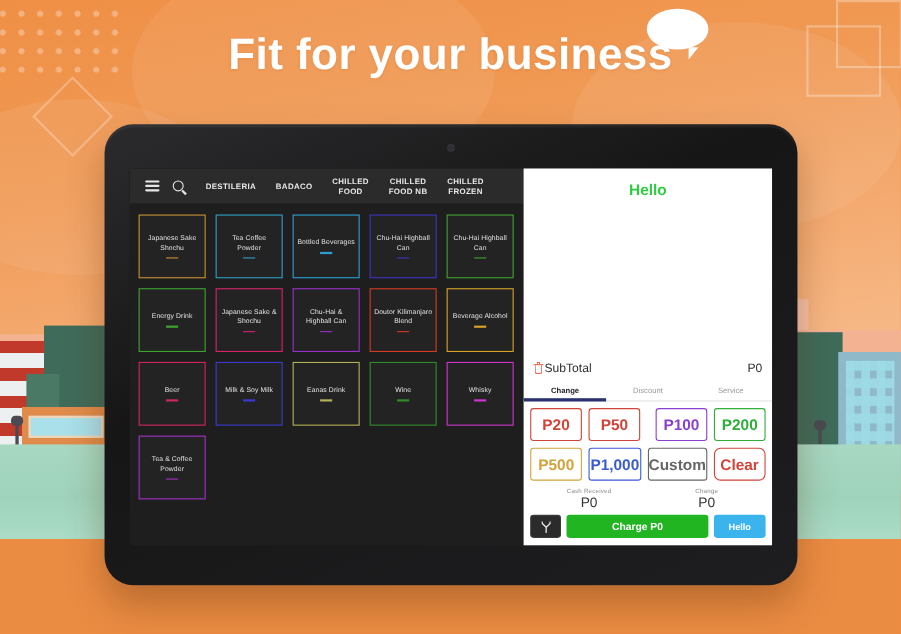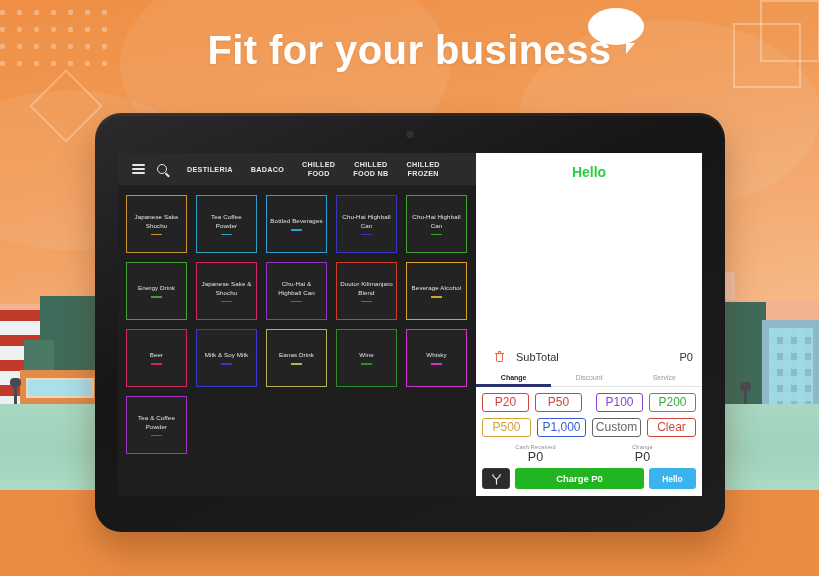--- a/index.html
+++ b/index.html
@@ -178,23 +178,22 @@
     display: flex; flex-direction: column;
     position: relative;
   }
   .hello {
     text-align: center; color: #2ecc40;
     font-size: 14px; font-weight: bold;
     padding-top: 11px;
   }
   .cart-space { flex: 1; }
   .subtotal-row {
-    display: flex; align-items: center; gap: 12px;
+    display: flex; align-items: center; gap: 1px;
     padding: 0 9px 6px 9px;
-    margin-left: 10px;
   }
   .trash {
     width: 9px; height: 11px; position: relative; flex: 0 0 auto;
   }
   .trash .can {
     position: absolute; left: 1px; right: 1px; top: 2.6px; bottom: 0;
     border: 1.2px solid #e8644a; border-top: none;
     border-radius: 0 0 2px 2px;
   }
   .trash .lid {
@@ -216,24 +215,24 @@
   }
   .seg-item.active { color: #25262b; font-weight: bold; }
   .seg-item.active::after {
     content: ''; position: absolute; left: 0; right: 0; bottom: -1px;
     height: 2.4px; background: #2a3270;
   }
 
   .denoms { padding: 6px 6px 0 6px; }
   .drow { display: flex; gap: 6px; margin-bottom: 6px; }
   .chip {
-    flex: 1; height: 19px;
+    flex: 1; height: 30px;
     border: 1.2px solid #ccc; border-radius: 3px;
     display: flex; align-items: center; justify-content: center;
-    font-size: 12px; font-weight: normal; background: #fff;
+    font-size: 14px; font-weight: bold; background: #fff;
   }
 
   .totals { display: flex; padding: 1px 6px 2px 6px; }
   .tot { flex: 1; text-align: center; }
   .tot .lab { font-size: 5.6px; color: #8d8d8d; letter-spacing: .2px; }
   .tot .val { font-size: 12.5px; color: #343434; line-height: 1.15; }
 
   .actions {
     display: flex; gap: 5px; padding: 2px 6px 7px 6px; align-items: stretch;
   }
@@ -454,21 +453,21 @@
           <div class="drow">
             <div class="chip" style="color: rgb(208, 69, 58); border-color: rgb(208, 69, 58);">P20</div>
             <div class="chip" style="color: rgb(208, 69, 58); border-color: rgb(208, 69, 58);">P50</div>
             <div class="chip" style="color: rgb(138, 63, 208); border-color: rgb(138, 63, 208); margin-left: 8px;">P100</div>
             <div class="chip" style="color: rgb(47, 174, 58); border-color: rgb(47, 174, 58);">P200</div>
           </div>
           <div class="drow">
             <div class="chip" style="color: rgb(209, 163, 60); border-color: rgb(209, 163, 60);">P500</div>
             <div class="chip" style="color: rgb(58, 90, 208); border-color: rgb(58, 90, 208);">P1,000</div>
             <div class="chip" style="color: rgb(102, 102, 102); border-color: rgb(102, 102, 102);">Custom</div>
-            <div class="chip" style="color: rgb(208, 69, 58); border-color: rgb(208, 69, 58);">Clear</div>
+            <div class="chip" style="color: rgb(208, 69, 58); border-color: rgb(208, 69, 58); border-radius: 6px;">Clear</div>
           </div>
         </div>
 
       <div class="totals">
         <div class="tot">
           <div class="lab">Cash Received</div>
           <div class="val">P0</div>
         </div>
         <div class="tot">
           <div class="lab">Change</div>

